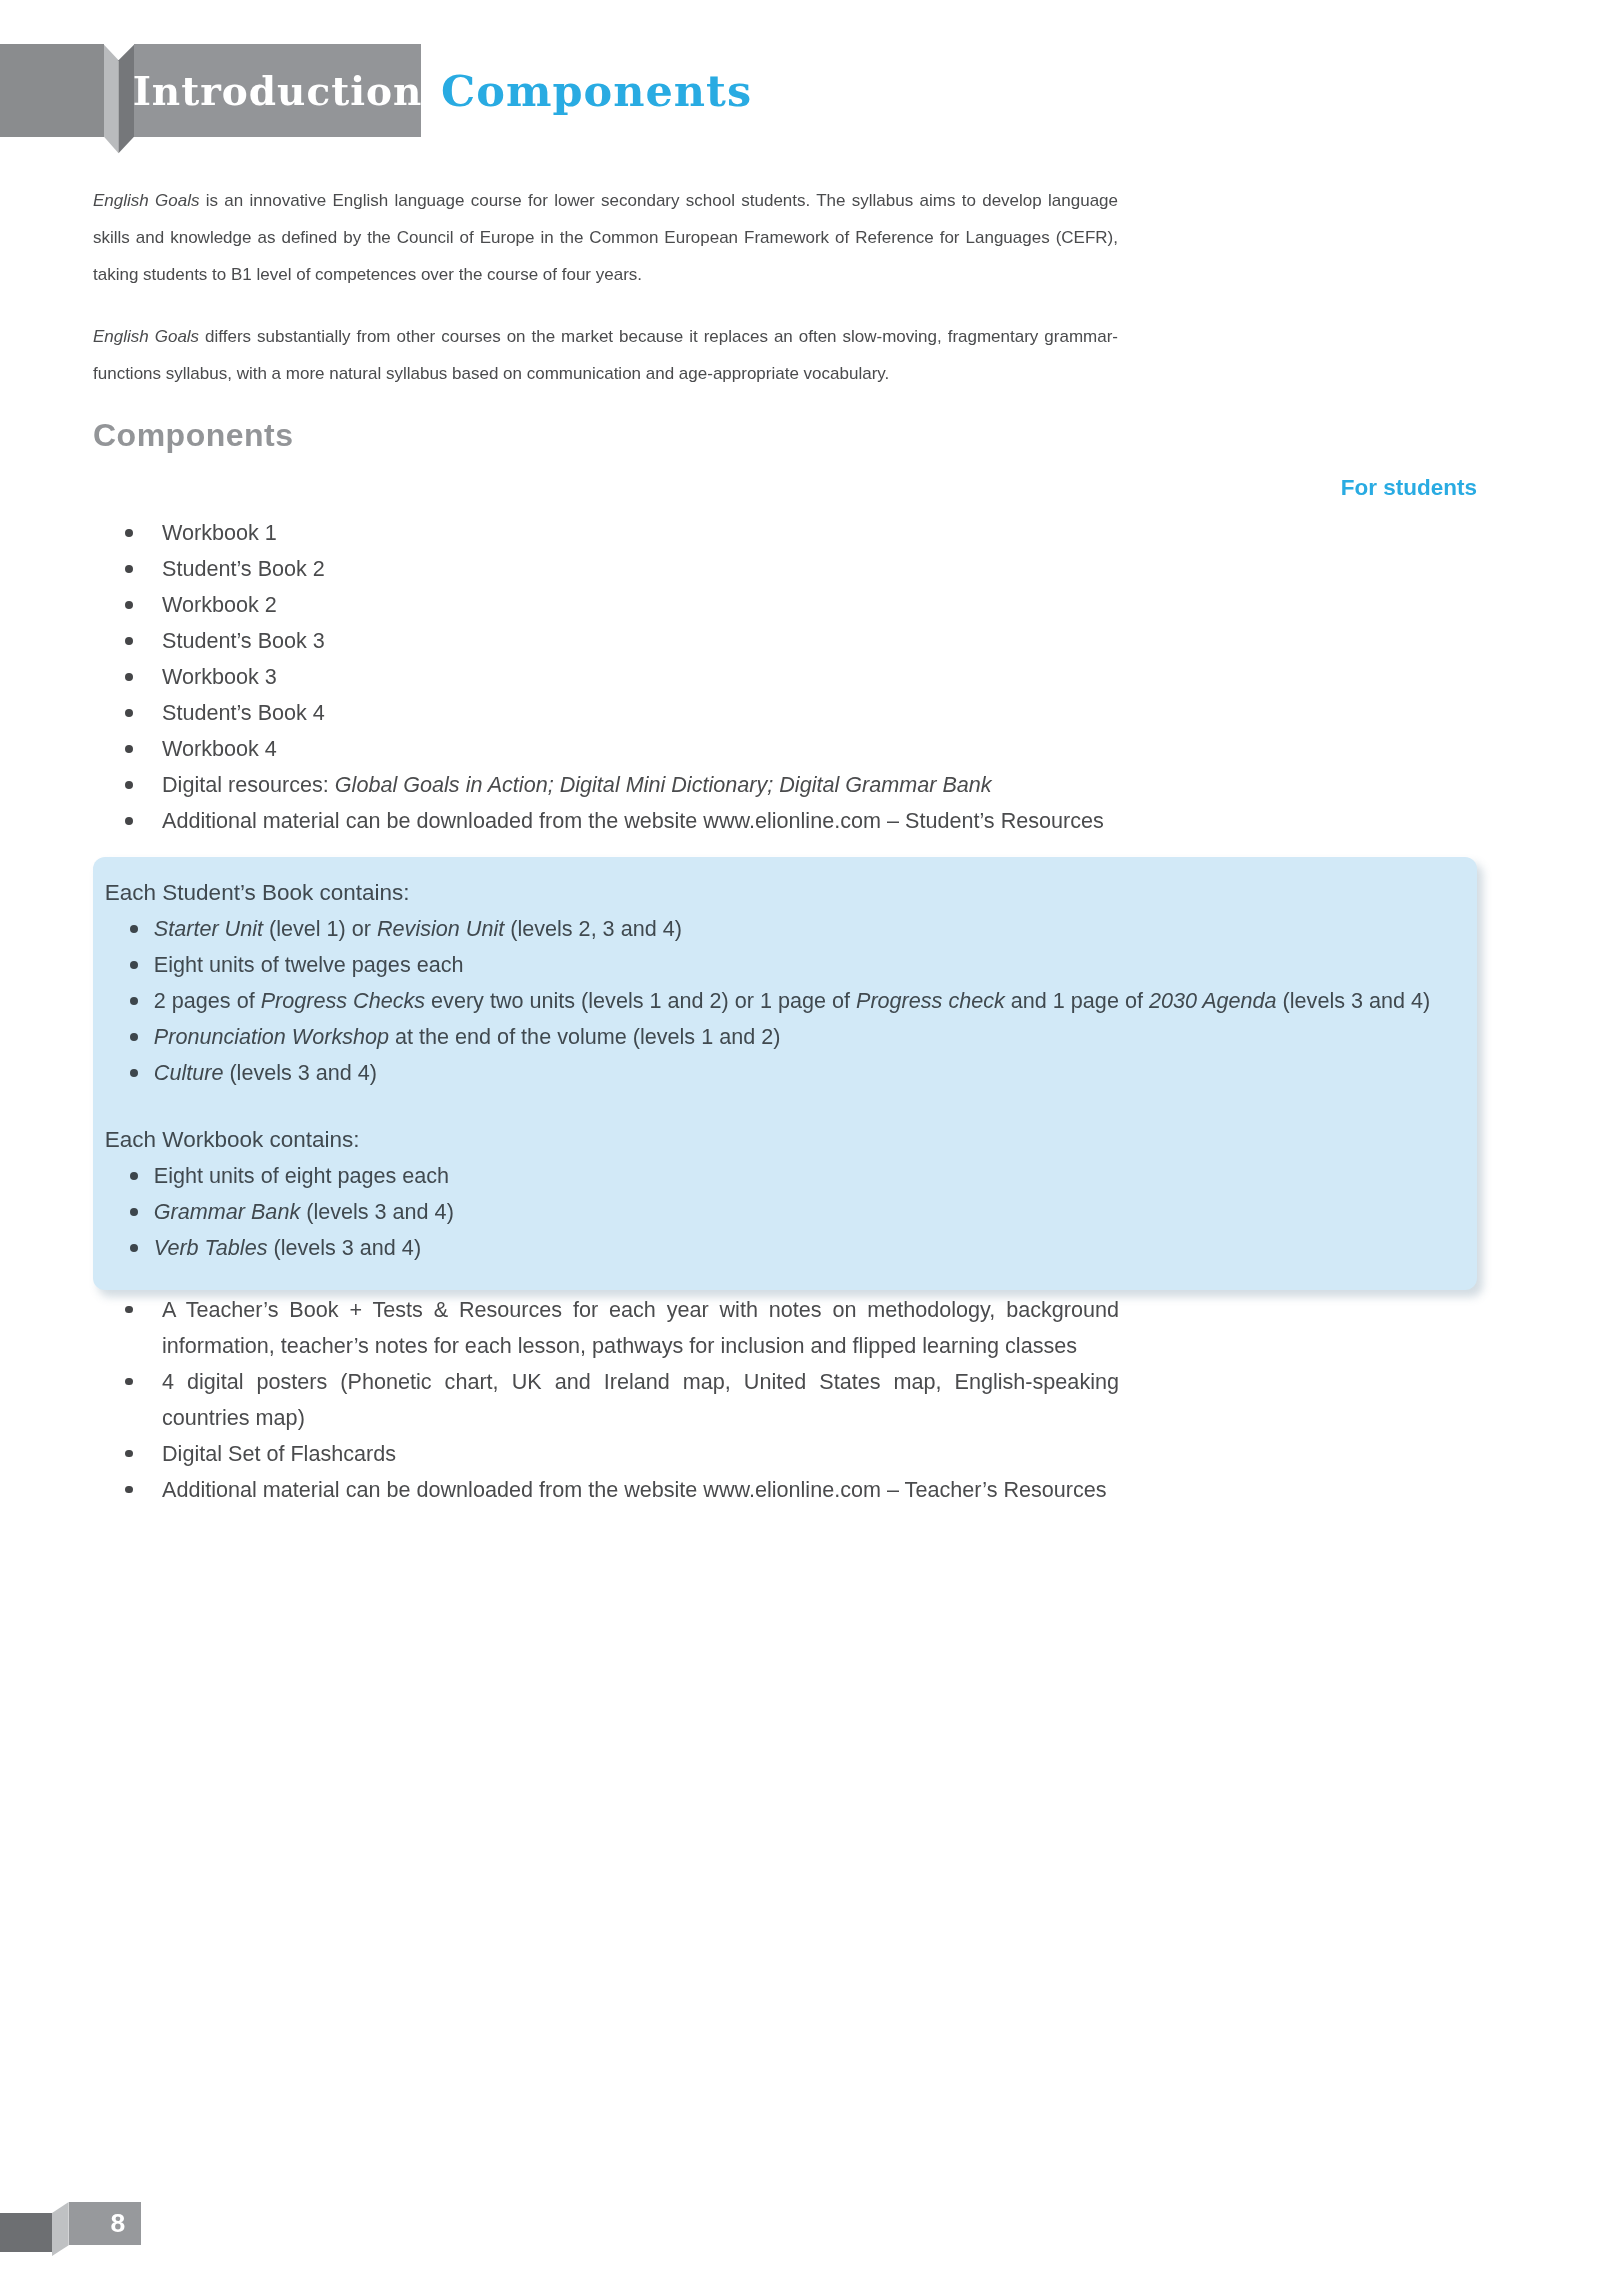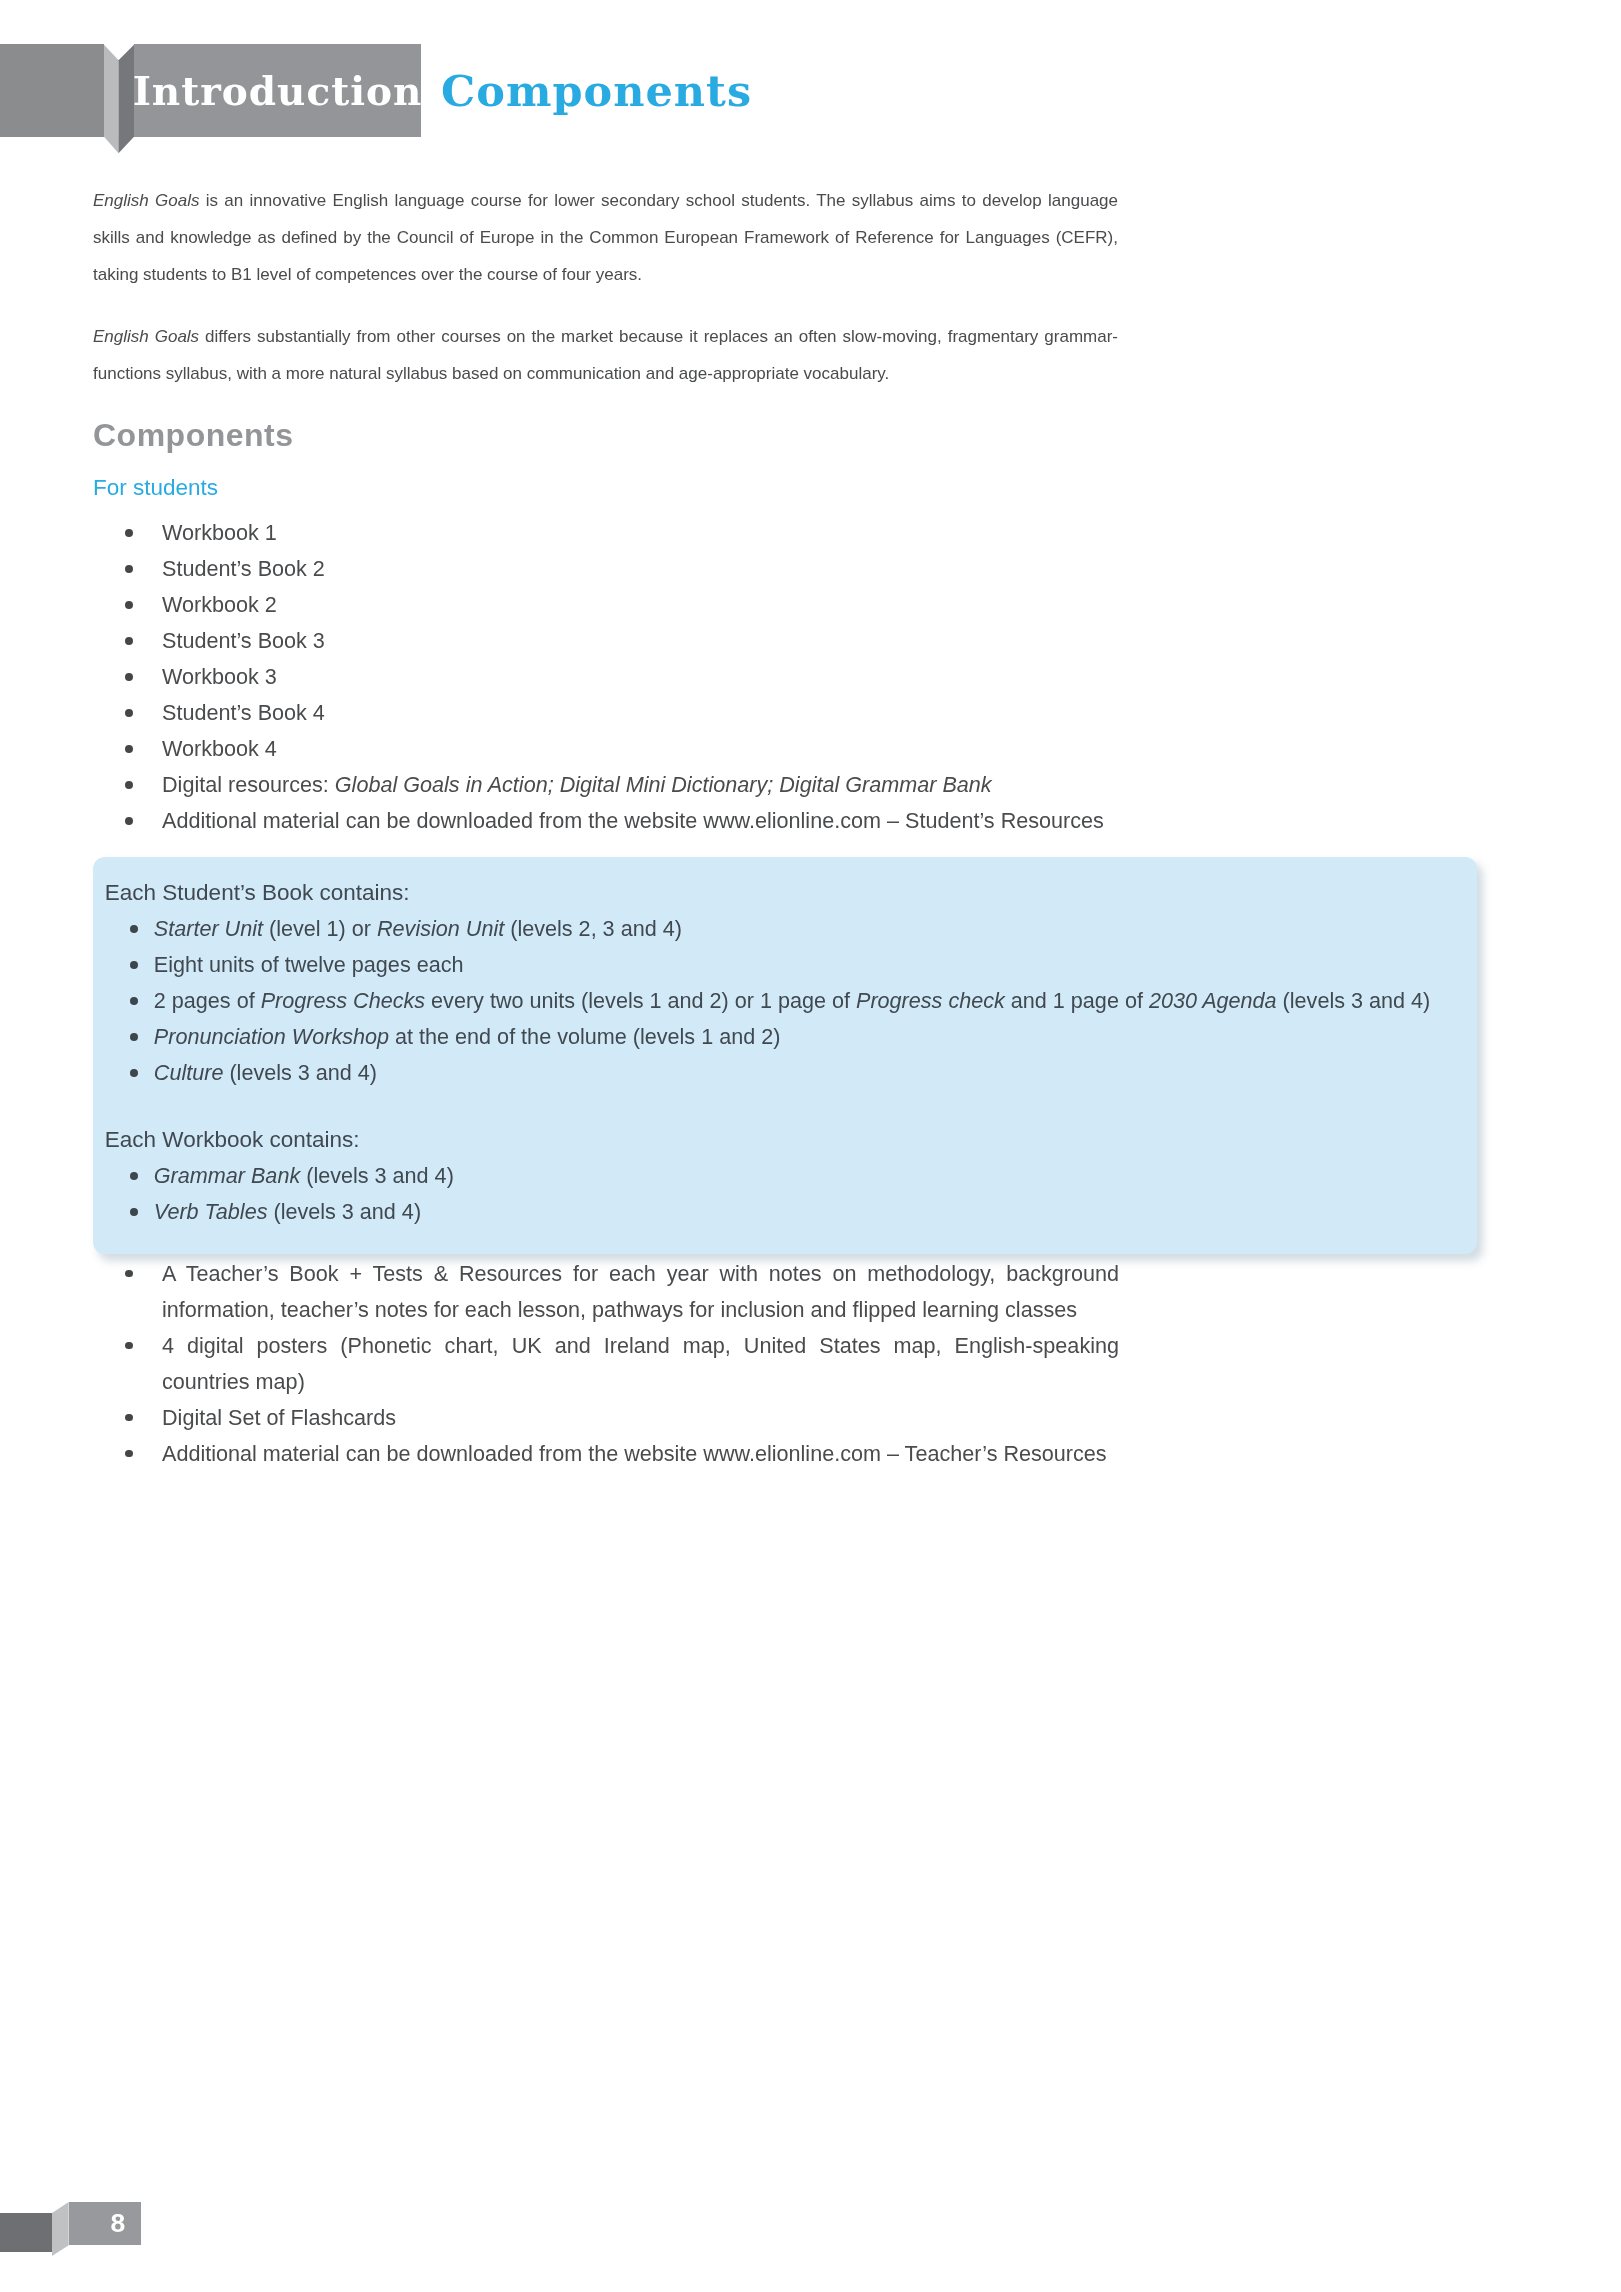--- a/index.html
+++ b/index.html
@@ -47,22 +47,23 @@
   }
   .it { font-style: italic; }
 
   .section-heading {
     margin: 13.7px 0 0 0;
     font-size: 32px; line-height: 39px; font-weight: bold;
     color: #939598; letter-spacing: 0.5px;
   }
   .sub-heading {
     margin: 17.6px 0 0 0;
-    font-size: 22.5px; line-height: 29px; font-weight: normal;
+    font-size: 22.5px; line-height: 29px; font-weight: bold;
     color: #29abe2;
+    text-align: right;
   }
   .sub-heading.teacher { margin-top: 49px; }
 
   ul.bullet-list {
     list-style: none; margin: 13.7px 0 0 0; padding: 0;
     font-size: 21.6px; line-height: 36px;
   }
   ul.bullet-list li { position: relative; padding-left: 69px; width: 957px; }
   ul.bullet-list li::before {
     content: ""; position: absolute; left: 32px; top: 13.7px;
@@ -139,20 +140,21 @@
       <p class="box-heading">Each Student’s Book contains:</p>
       <ul class="bullet-list box-list">
           <li><span class="it">Starter Unit</span><span> (level 1) or </span><span class="it">Revision Unit</span><span> (levels 2, 3 and 4)</span></li>
           <li><span>Eight units of twelve pages each</span></li>
           <li><span>2 pages of </span><span class="it">Progress Checks</span><span> every two units (levels 1 and 2) or 1 page of </span><span class="it">Progress check</span><span> and 1 page of </span><span class="it">2030 Agenda</span><span> (levels 3 and 4)</span></li>
           <li><span class="it">Pronunciation Workshop</span><span> at the end of the volume (levels 1 and 2)</span></li>
           <li><span class="it">Culture</span><span> (levels 3 and 4)</span></li>
         </ul>
       <p class="box-heading second">Each Workbook contains:</p>
       <ul class="bullet-list box-list">
+          <li><span>Eight units of eight pages each</span></li>
           <li><span class="it">Grammar Bank</span><span> (levels 3 and 4)</span></li>
           <li><span class="it">Verb Tables</span><span> (levels 3 and 4)</span></li>
         </ul>
     </div>
 
     <ul class="bullet-list teacher-list">
         <li><span>A Teacher’s Book + Tests &amp; Resources for each year with notes on methodology, background information, teacher’s notes for each lesson, pathways for inclusion and flipped learning classes</span></li>
         <li><span>4 digital posters (Phonetic chart, UK and Ireland map, United States map, English-speaking countries map)</span></li>
         <li><span>Digital Set of Flashcards</span></li>
         <li><span>Additional material can be downloaded from the website www.elionline.com – Teacher’s Resources</span></li>

